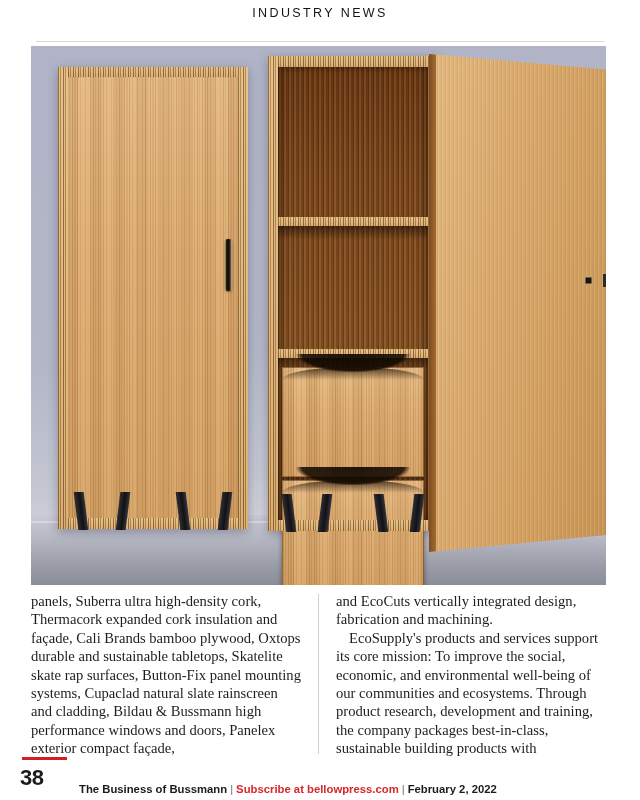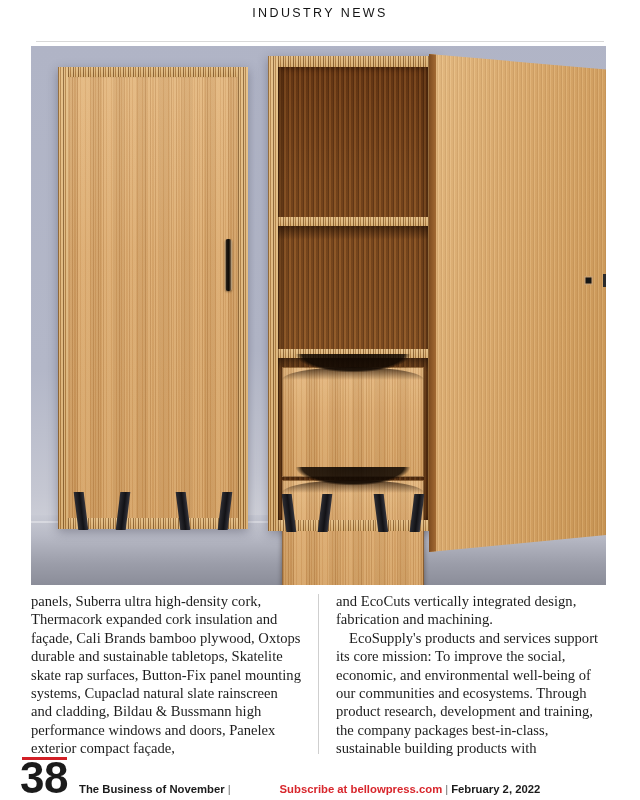--- a/index.html
+++ b/index.html
@@ -207,30 +207,30 @@
   }
 
   
   .footer{position:absolute;left:0;top:757px;width:640px;height:43px;}
   .foot-rule{
     position:absolute;left:22px;top:0px;width:45px;height:2.5px;background:#d21f26;
   }
   .pagenum{
     position:absolute;left:20px;top:3px;
     font-family:"Liberation Sans", sans-serif;
-    font-size:44px;font-weight:700;color:#1b1b1b;letter-spacing:-0.5px;
+    font-size:22px;font-weight:700;color:#1b1b1b;letter-spacing:-0.5px;
     line-height:36px;
   }
   .footline{
     position:absolute;left:79px;top:26px;
     font-family:"Liberation Sans", sans-serif;
     font-size:11.3px;font-weight:700;color:#1b1b1b;white-space:nowrap;
   }
   .footline .sep{color:#6e6e6e;font-weight:400;padding:0 3px;}
-  .footline .red{color:#d8262c;margin-left:46px;}
+  .footline .red{color:#d8262c;}
 </style>
 </head>
 <body>
 
 <div class="page">
 
   <div class="kicker">INDUSTRY NEWS</div>
   <div class="header-rule"></div>
 
   <div class="photo">
@@ -306,17 +306,17 @@
 
     <div class="col col-left">
       <p>panels, Suberra ultra high-density cork, Thermacork expanded cork insulation and façade, Cali Brands bamboo plywood, Oxtops durable and sustainable tabletops, Skatelite skate rap surfaces, Button-Fix panel mounting systems, Cupaclad natural slate rainscreen and cladding, Bildau &amp; Bussmann high performance windows and doors, Panelex exterior compact façade,</p>
     </div>
   </div>
 
   <div class="footer">
     <div class="foot-rule"></div>
     <div class="pagenum">38</div>
     <div class="footline">
-      <span>The Business of November</span><span class="sep">|</span><span class="red">Subscribe at bellowpress.com</span><span class="sep">|</span><span>February 2, 2022</span>
+      <span>The Business of Bussmann</span><span class="sep">|</span><span class="red">Subscribe at bellowpress.com</span><span class="sep">|</span><span>February 2, 2022</span>
     </div>
   </div>
 
 </div>
 
 </body></html>

